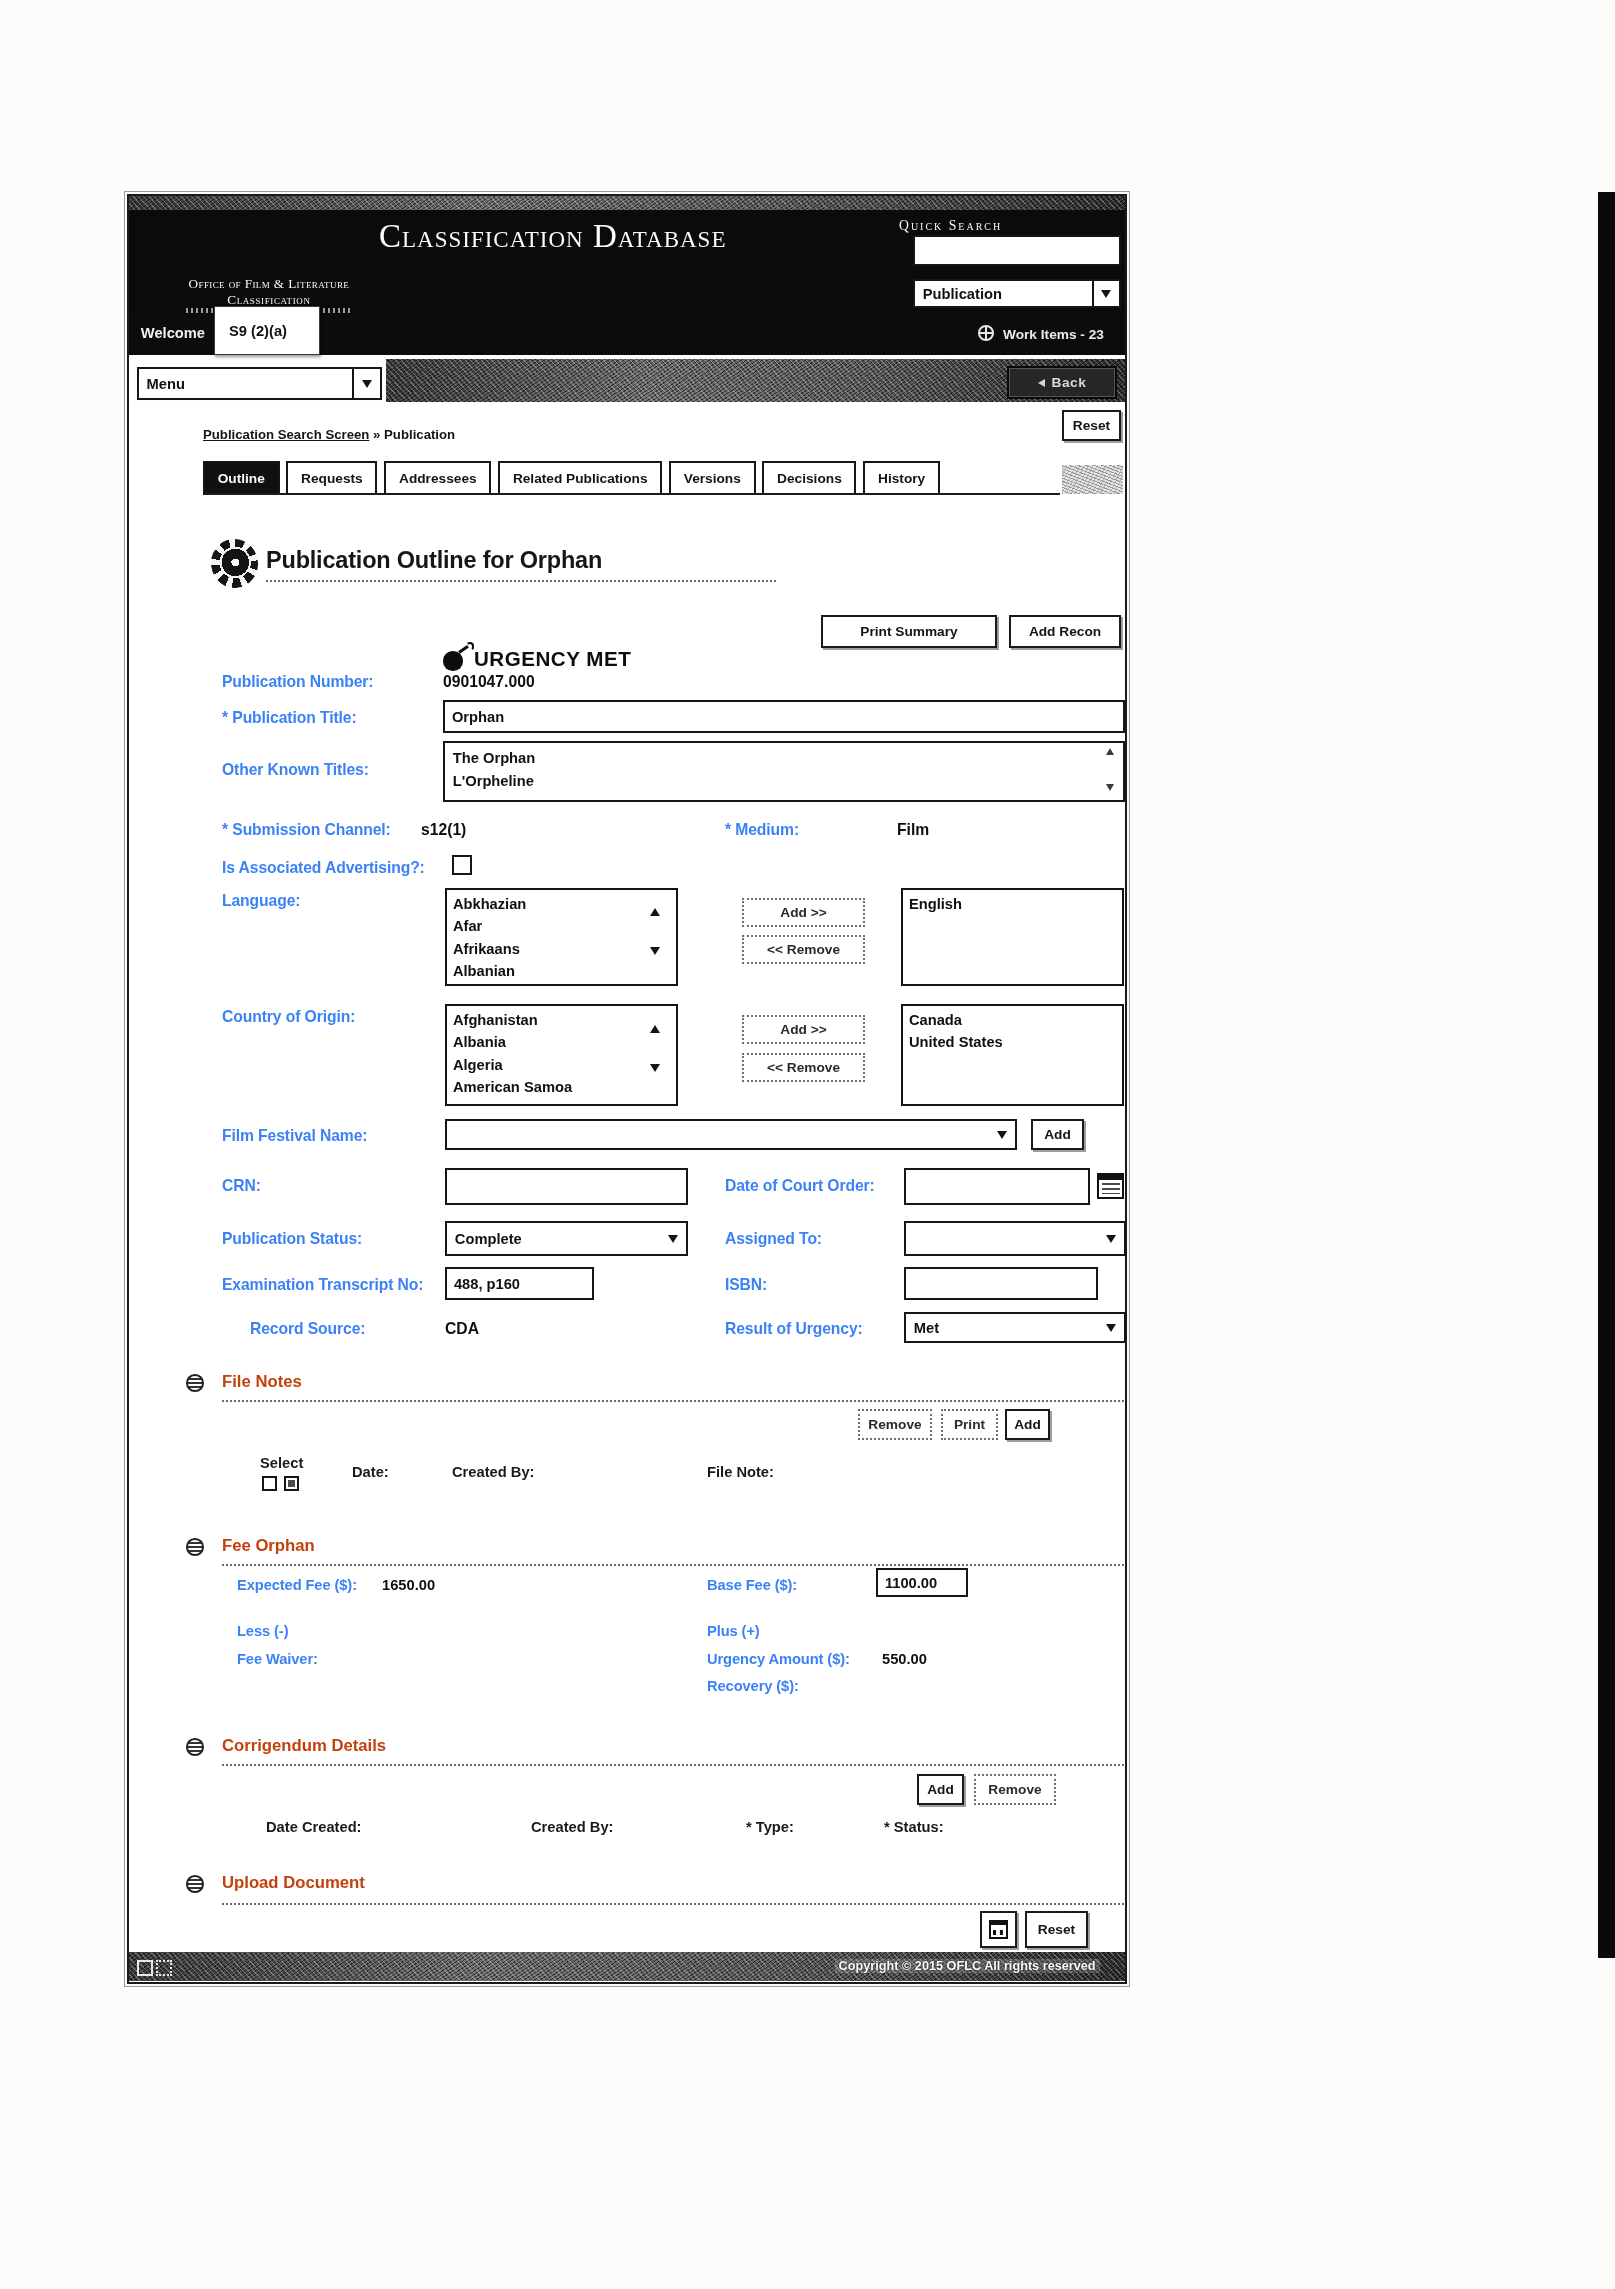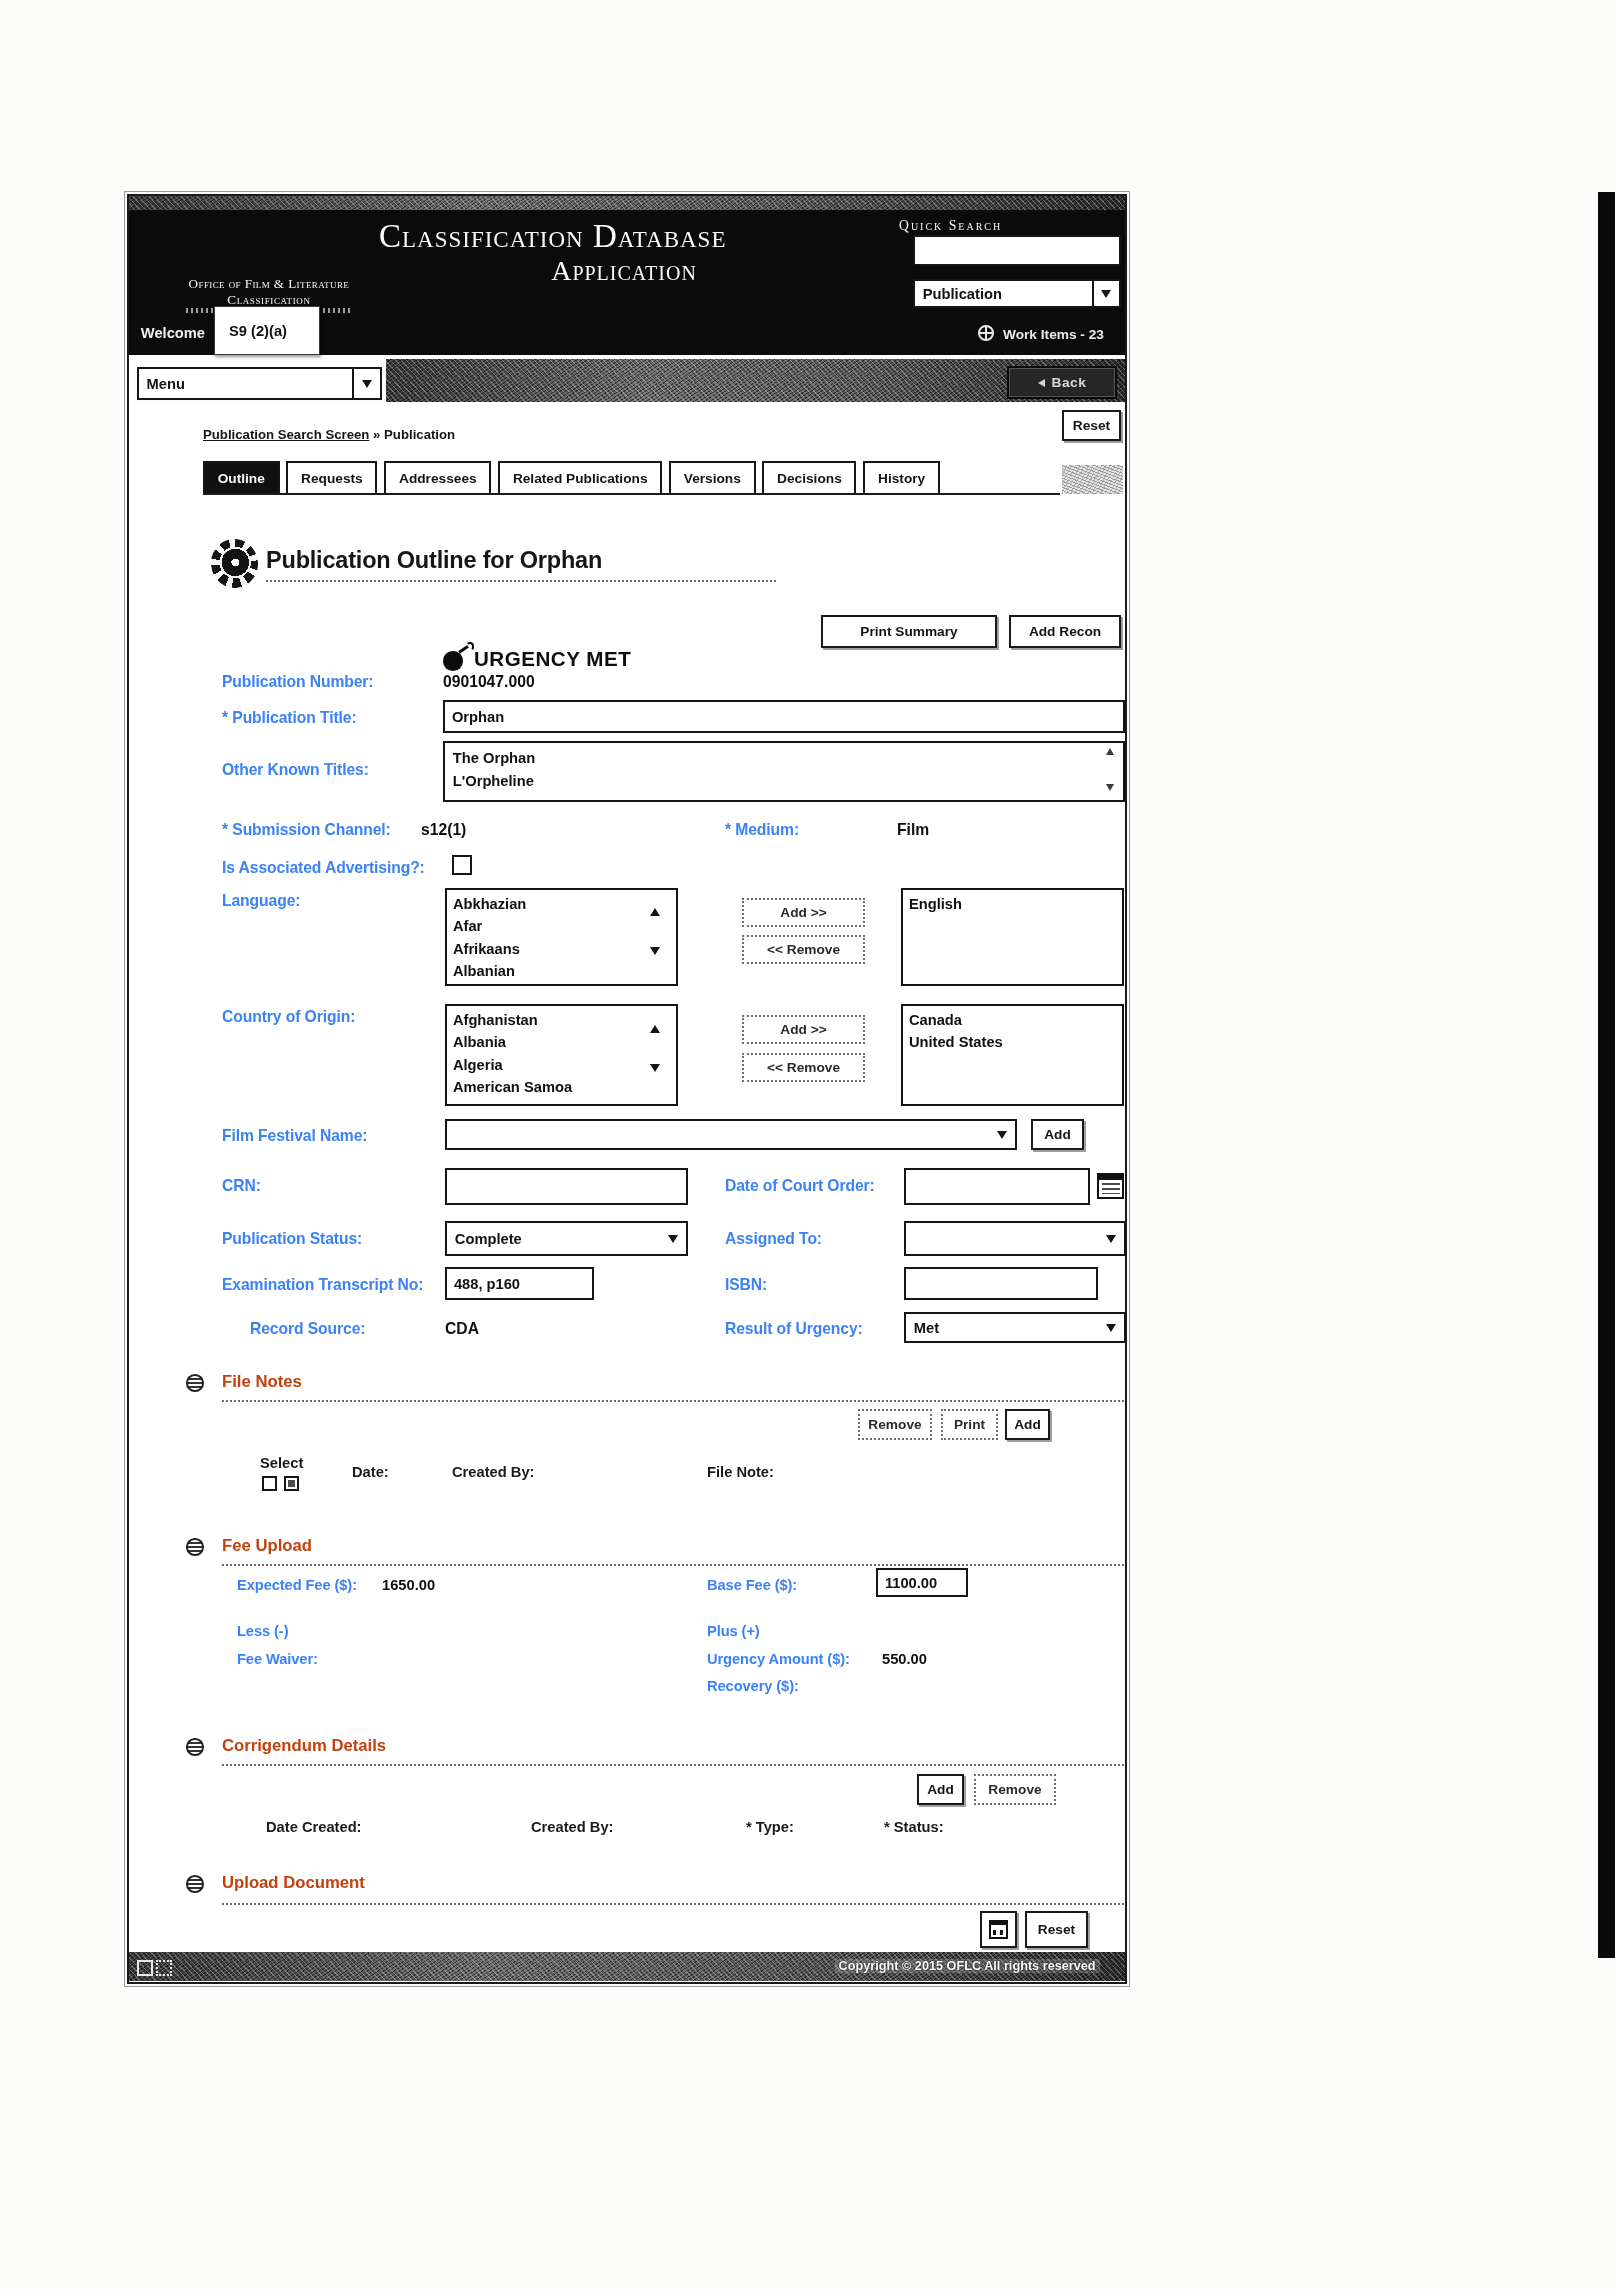--- a/index.html
+++ b/index.html
@@ -81,21 +81,20 @@
     <div class="a noise-dark" style="left:0;top:0;width:996px;height:13.7px;"></div>
 
     <div class="a" style="left:0;top:13.7px;width:996px;height:106px;background:#0b0b0b;"></div>
 
     <div class="a serif-caps" style="left:27.4px;top:80px;width:225px;text-align:center;font-size:13.2px;letter-spacing:0.4px;">Office of Film &amp; Literature</div>
     <div class="a serif-caps" style="left:27.4px;top:96px;width:225px;text-align:center;font-size:13.2px;letter-spacing:0.6px;">Classification</div>
     <div class="a" style="left:57px;top:112px;width:167px;height:4.9px;opacity:.75;
          background:repeating-linear-gradient(90deg,#cfcfcf 0 2px,transparent 2px 4.9px);"></div>
 
     <div class="a serif-caps" style="left:250px;top:21.6px;width:490px;text-align:left;font-size:33px;letter-spacing:1px;">Classification Database</div>
-    <div class="a serif-caps" style="left:250px;top:59px;width:490px;text-align:center;font-size:28px;letter-spacing:1px;">Application</div>
 
     <div class="a serif-caps" style="left:770px;top:21.6px;font-size:13.7px;letter-spacing:2px;">Quick Search</div>
     <input class="inp" style="left: 784px; top: 39px; width: 208px; height: 31px;" value="">
     <div class="sel" style="left:784px;top:83px;width:208px;height:29px;">
       <span class="sel-text">Publication</span>
       <span class="sel-arrow" style="border-left:2px solid #141414;">
           <span class="tri-down"></span>
         </span>
     </div>
 
@@ -254,21 +253,21 @@
     <button class="btn dotted" style="left:812px;top:1213px;width:57px;height:31px;">Print</button>
     <button class="btn" style="left:876px;top:1213px;width:45px;height:31px;">Add</button>
     <div class="col-hd" style="left:131px;top:1259px;">Select</div>
     <span class="cb sm" style="left:133px;top:1280px;"></span>
     <span class="cb sm checked" style="left:155px;top:1280px;"></span>
     <div class="col-hd" style="left:223px;top:1268px;">Date:</div>
     <div class="col-hd" style="left:323px;top:1268px;">Created By:</div>
     <div class="col-hd" style="left:578px;top:1268px;">File Note:</div>
 
     <span class="sec-icon" style="left:57px;top:1342px;"></span>
-    <div class="sec-title" style="left:93px;top:1340px;">Fee Upload</div>
+    <div class="sec-title" style="left:93px;top:1340px;">Fee Orphan</div>
     <div class="dotrule" style="left:93px;top:1368px;width:902px;"></div>
     <div class="lbl" style="left:108px;top:1381px;font-size:14.7px;">Expected Fee ($):</div>
     <div class="val" style="left:253px;top:1381px;font-size:14.7px;">1650.00</div>
     <div class="lbl" style="left:578px;top:1381px;font-size:14.7px;">Base Fee ($):</div>
     <input class="inp" style="left: 747px; top: 1372px; width: 92px; height: 29px;" value="1100.00">
     <div class="lbl" style="left:108px;top:1427px;font-size:14.7px;">Less (-)</div>
     <div class="lbl" style="left:578px;top:1427px;font-size:14.7px;">Plus (+)</div>
     <div class="lbl" style="left:108px;top:1455px;font-size:14.7px;">Fee Waiver:</div>
     <div class="lbl" style="left:578px;top:1455px;font-size:14.7px;">Urgency Amount ($):</div>
     <div class="val" style="left:753px;top:1455px;font-size:14.7px;">550.00</div>

